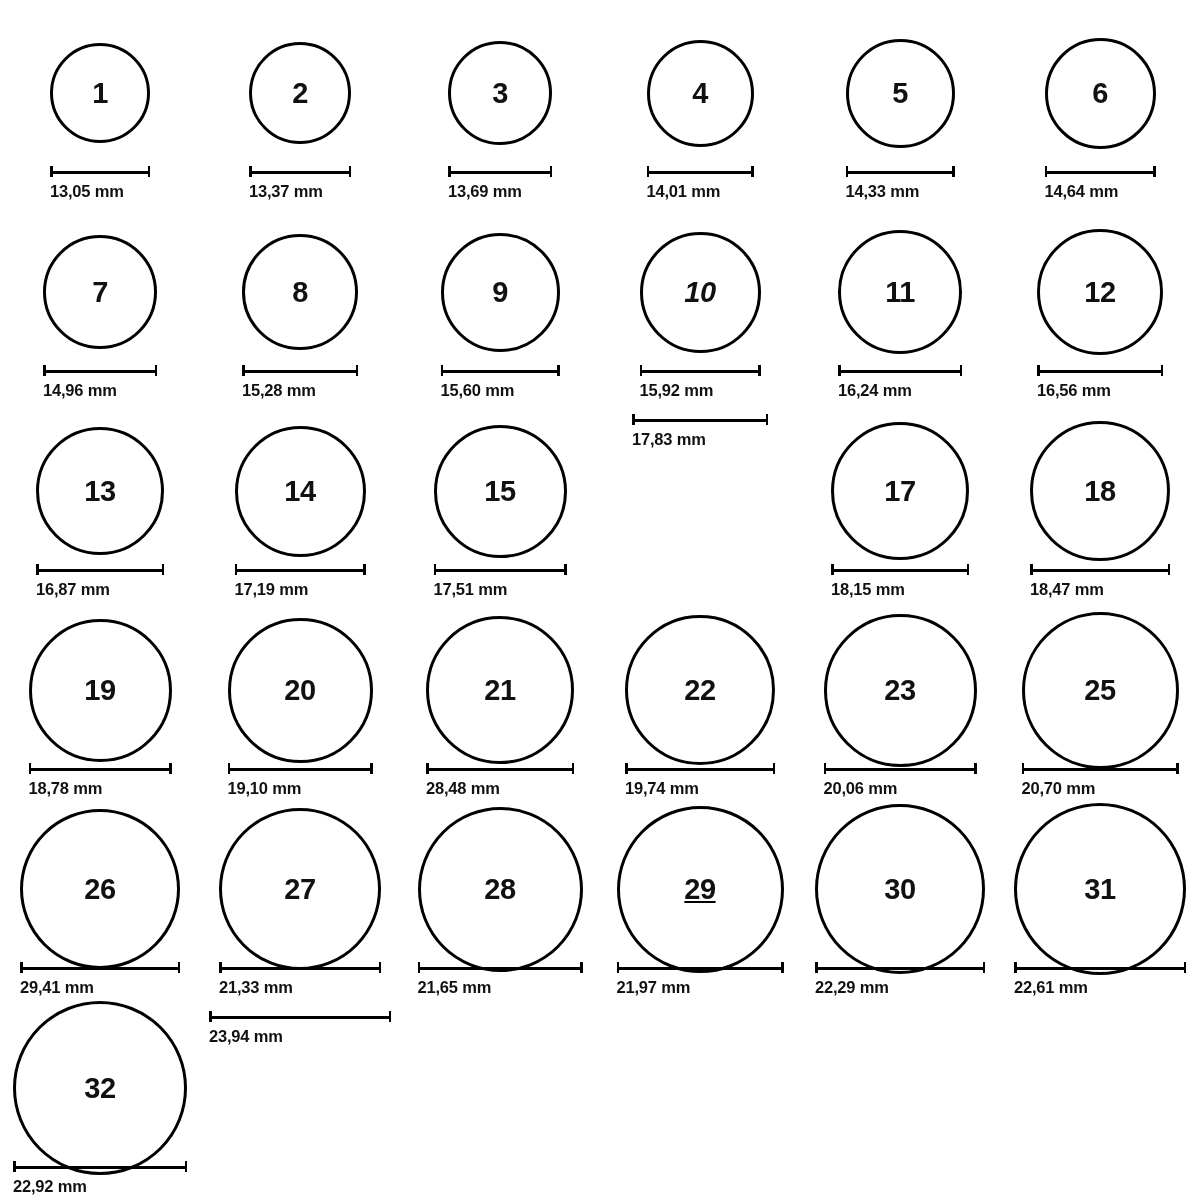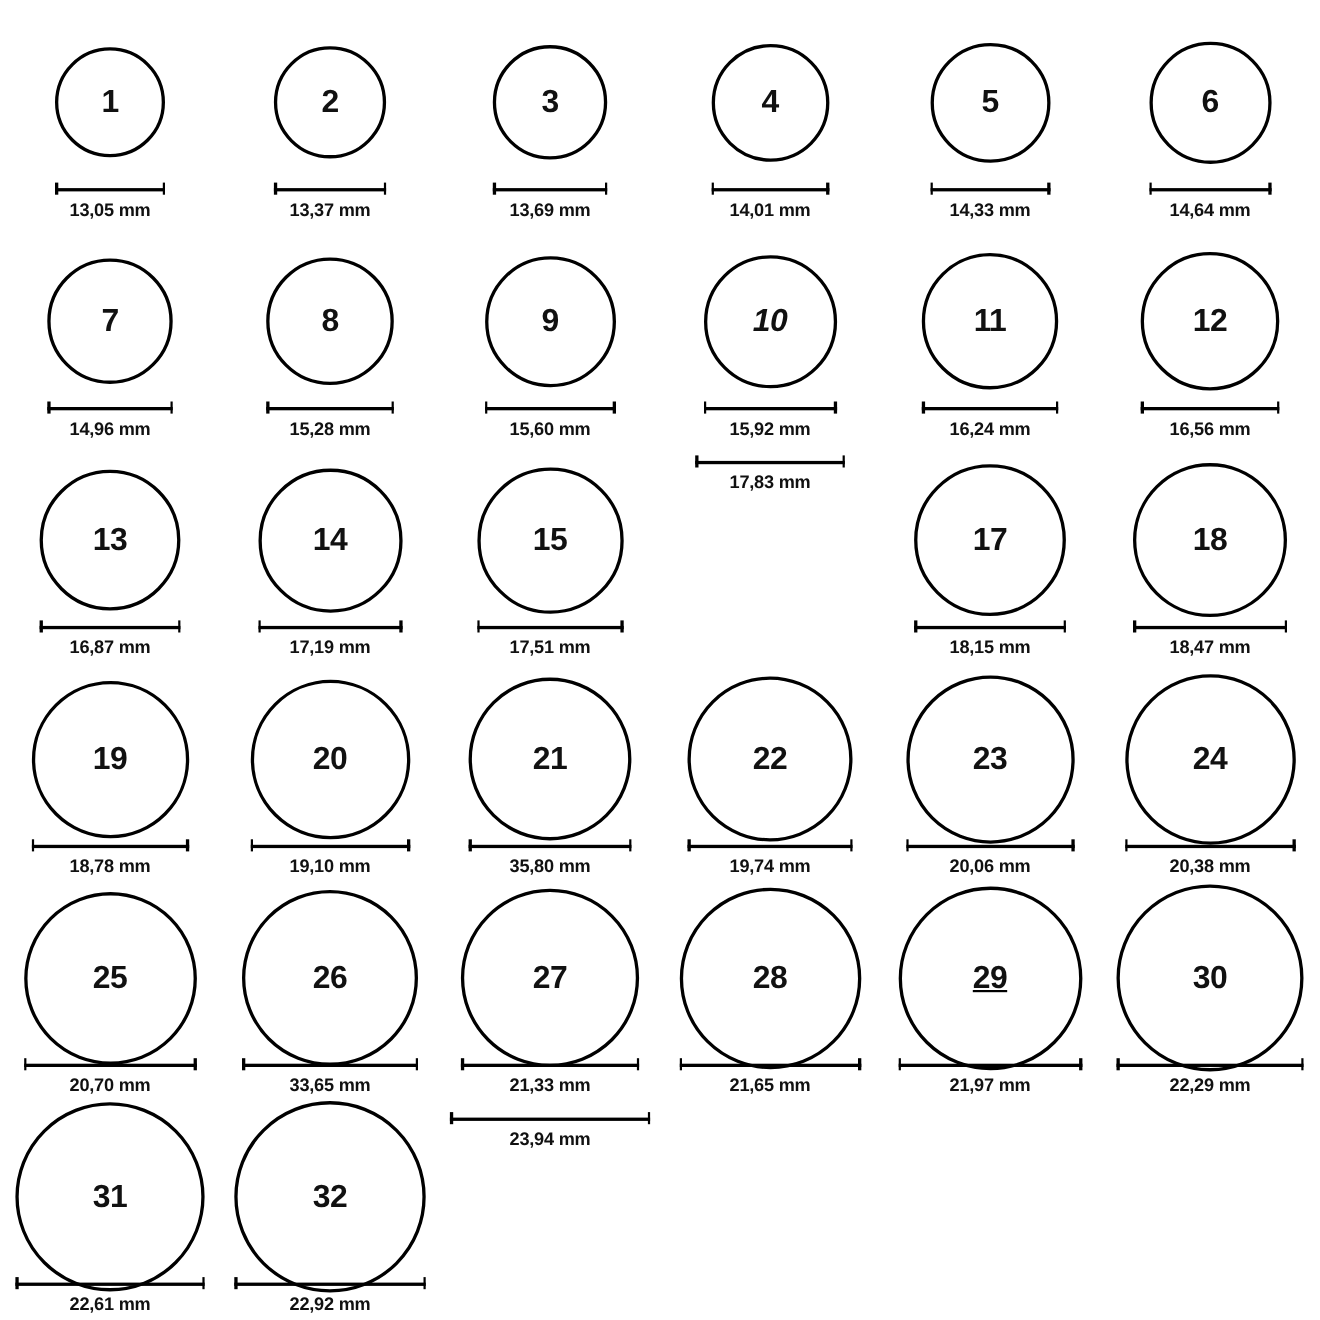--- a/index.html
+++ b/index.html
@@ -54,21 +54,21 @@
     font-weight: bold;
     font-size: 29px;
     line-height: 1;
     letter-spacing: -0.5px;
     color: #111111;
   }
   .measure {
     margin-top: -2px;
     display: flex;
     flex-direction: column;
-    align-items: center;
+    align-items: flex-start;
   }
   .caliper {
     position: relative;
     height: 11px;
   }
   .caliper .bar {
     position: absolute;
     left: 0;
     right: 0;
     top: 5px;
@@ -398,21 +398,21 @@
           <div class="ring" style="width: 148px; height: 148px;">
             <span class="ring-label">21</span>
           </div>
         </div>
         <div class="measure">
           <div class="caliper" style="width: 148px;">
             <div class="bar"></div>
             <div class="tick left"></div>
             <div class="tick right"></div>
           </div>
-          <div class="mm">35,80 mm</div>
+          <div class="mm">28,48 mm</div>
         </div>
       </div>
       <div class="cell">
         <div class="ring-wrap">
           <div class="ring" style="width: 150px; height: 150px;">
             <span class="ring-label">22</span>
           </div>
         </div>
         <div class="measure">
           <div class="caliper" style="width: 150px;">
@@ -433,35 +433,20 @@
           <div class="caliper" style="width: 153px;">
             <div class="bar"></div>
             <div class="tick left"></div>
             <div class="tick right"></div>
           </div>
           <div class="mm">20,06 mm</div>
         </div>
       </div>
       <div class="cell">
         <div class="ring-wrap">
-          <div class="ring" style="width: 155px; height: 155px;">
-            <span class="ring-label">24</span>
-          </div>
-        </div>
-        <div class="measure">
-          <div class="caliper" style="width: 155px;">
-            <div class="bar"></div>
-            <div class="tick left"></div>
-            <div class="tick right"></div>
-          </div>
-          <div class="mm">20,38 mm</div>
-        </div>
-      </div>
-      <div class="cell">
-        <div class="ring-wrap">
           <div class="ring" style="width: 157px; height: 157px;">
             <span class="ring-label">25</span>
           </div>
         </div>
         <div class="measure">
           <div class="caliper" style="width: 157px;">
             <div class="bar"></div>
             <div class="tick left"></div>
             <div class="tick right"></div>
           </div>
@@ -473,21 +458,21 @@
           <div class="ring" style="width: 160px; height: 160px;">
             <span class="ring-label">26</span>
           </div>
         </div>
         <div class="measure">
           <div class="caliper" style="width: 160px;">
             <div class="bar"></div>
             <div class="tick left"></div>
             <div class="tick right"></div>
           </div>
-          <div class="mm">33,65 mm</div>
+          <div class="mm">29,41 mm</div>
         </div>
       </div>
       <div class="cell">
         <div class="ring-wrap">
           <div class="ring" style="width: 162px; height: 162px;">
             <span class="ring-label">27</span>
           </div>
         </div>
         <div class="measure">
           <div class="caliper" style="width: 162px;">

